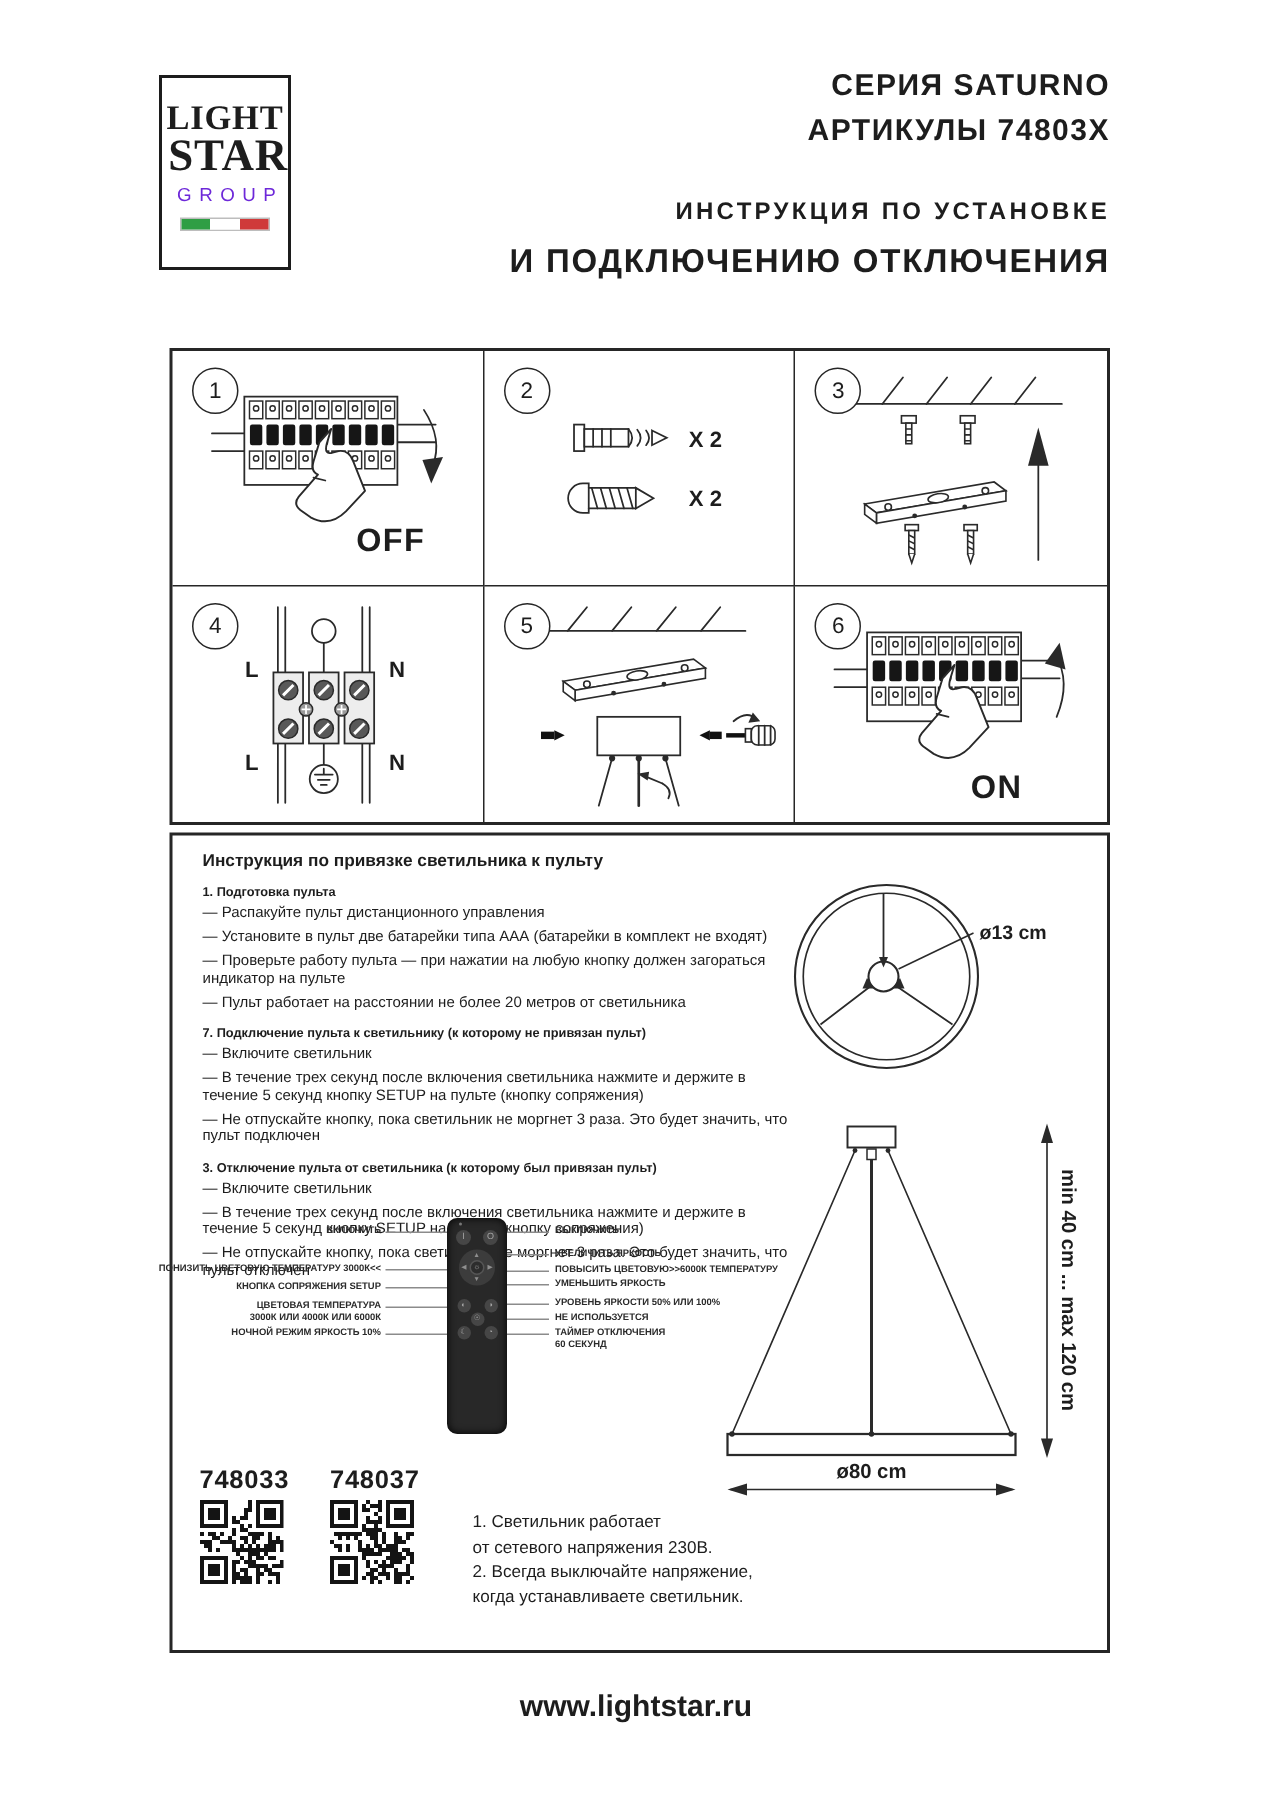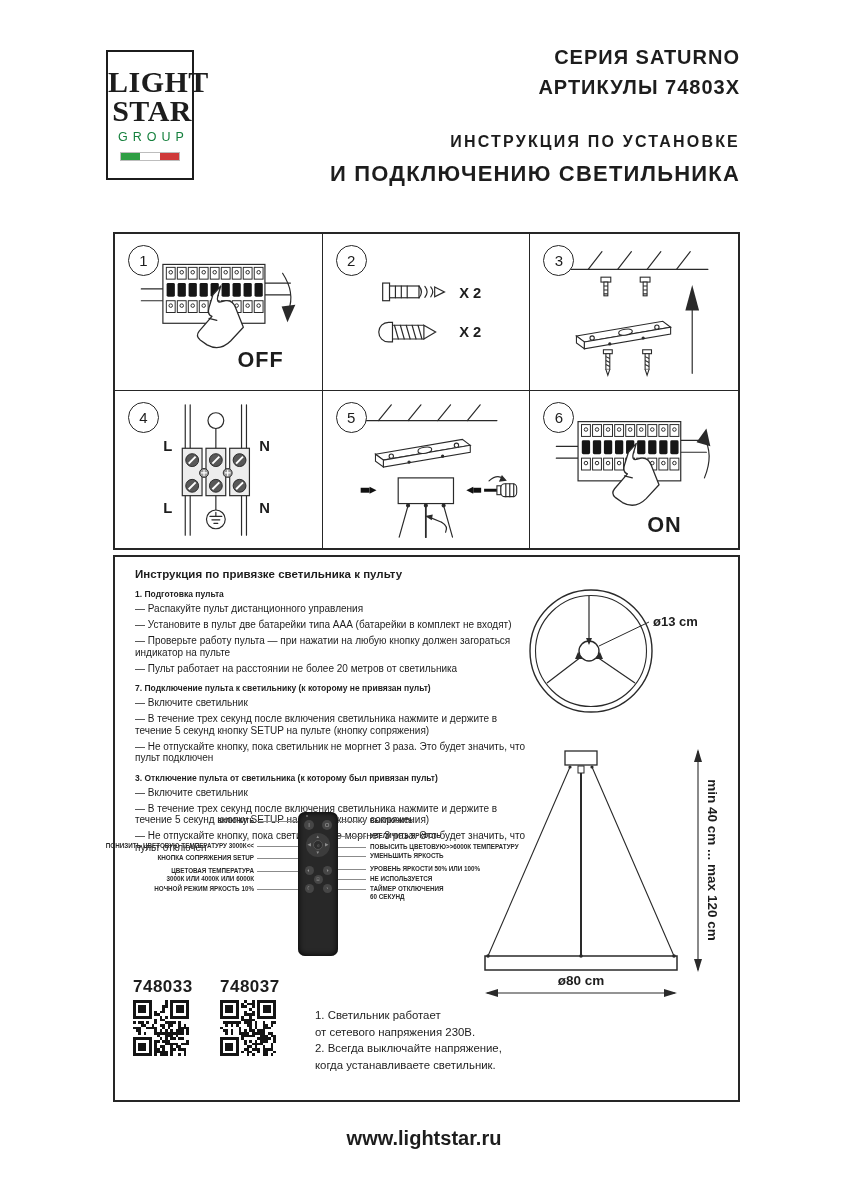--- a/index.html
+++ b/index.html
@@ -2,23 +2,23 @@
 <html><head>
 <meta charset="utf-8">
 <style>
   html,body{margin:0;padding:0;background:#e8e8e8;}
   .page{position:relative;width:848px;height:1200px;background:#ffffff;margin:0 auto;
         font-family:"Liberation Sans",sans-serif;color:#1d1d1d;overflow:hidden;}
   .abs{position:absolute;}
 
   
   .logo-box{left:106px;top:50px;width:88px;height:130px;border:2px solid #1c1c1c;text-align:center;box-sizing:border-box;}
-  .logo-light{font-family:"Liberation Serif",serif;font-weight:700;font-size:30px;line-height:0.95;margin-top:16px;letter-spacing:0.5px;}
+  .logo-light{font-family:"Liberation Serif",serif;font-weight:700;font-size:23px;line-height:0.95;margin-top:16px;letter-spacing:0.5px;}
   .logo-star{font-family:"Liberation Serif",serif;font-weight:700;font-size:30px;line-height:0.95;letter-spacing:0.5px;text-align:right;}
-  .logo-group{font-size:12.5px;letter-spacing:5px;padding-left:7px;margin-top:5px;color:#15803d;}
+  .logo-group{font-size:12.5px;letter-spacing:5px;padding-left:7px;margin-top:5px;color:#6d28d9;}
   .logo-flag{width:58px;height:7px;margin:8px auto 0;display:flex;border:1px solid #bdbdbd;box-sizing:content-box;}
   .flag-seg{flex:1;height:100%;}
   .hdr{right:108px;text-align:right;font-weight:700;white-space:nowrap;}
   .hdr-series{top:46px;font-size:20px;letter-spacing:1px;}
   .hdr-articles{top:76px;font-size:20px;letter-spacing:1px;}
   .hdr-t1{top:133px;font-size:16px;letter-spacing:2.2px;}
   .hdr-t2{top:161px;font-size:22px;letter-spacing:1.2px;}
 
   
   .grid{left:113px;top:232px;width:627px;height:318px;border:2px solid #262626;box-sizing:border-box;
@@ -109,21 +109,21 @@
     <div class="logo-flag">
       <div class="flag-seg" id="flag-g" style="background: rgb(47, 158, 68);"></div>
       <div class="flag-seg" id="flag-w" style="background: rgb(255, 255, 255);"></div>
       <div class="flag-seg" id="flag-r" style="background: rgb(207, 58, 58);"></div>
     </div>
   </div>
 
   <div class="abs hdr hdr-series">СЕРИЯ SATURNO</div>
   <div class="abs hdr hdr-articles">АРТИКУЛЫ 74803X</div>
   <div class="abs hdr hdr-t1">ИНСТРУКЦИЯ ПО УСТАНОВКЕ</div>
-  <div class="abs hdr hdr-t2">И ПОДКЛЮЧЕНИЮ СВЕТИЛЬНИКА</div>
+  <div class="abs hdr hdr-t2">И ПОДКЛЮЧЕНИЮ ОТКЛЮЧЕНИЯ</div>
 
   <div class="abs grid">
 
     <div class="cell br bb">
       <div class="step-num">1</div>
       <svg viewBox="0 0 209 159">
         <g class="diag">
           <path d="M26 56 H48 M26 68 H48 M152 50 H178 M152 62 H178"></path>
           <rect x="48" y="31" width="104" height="60" fill="#fff"></rect>
         </g>

